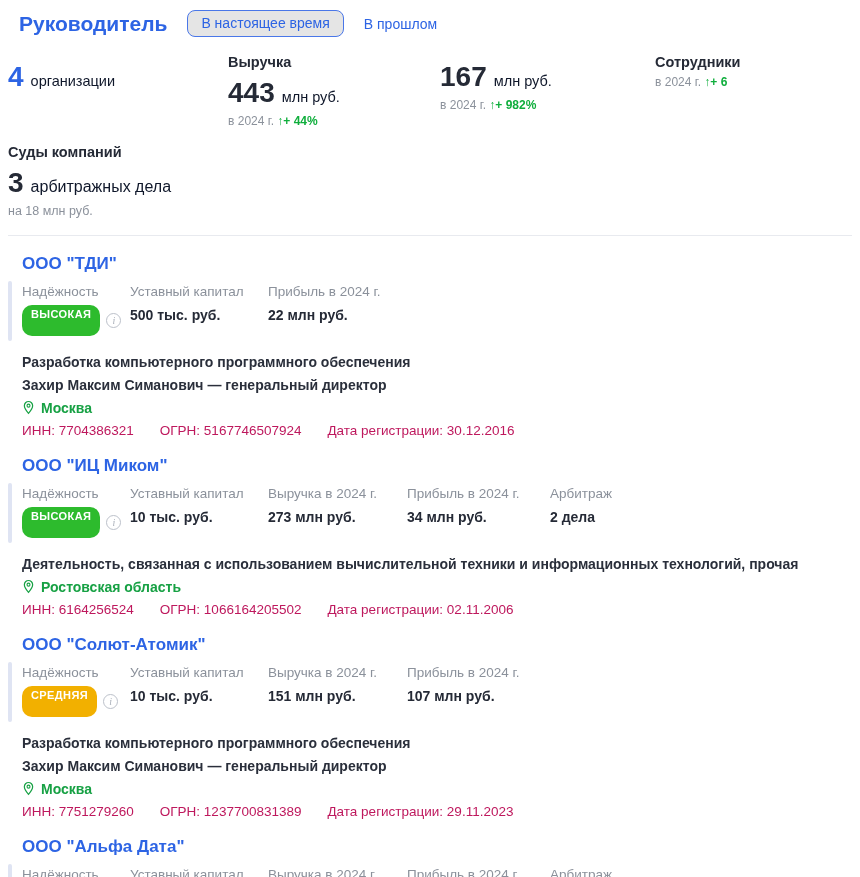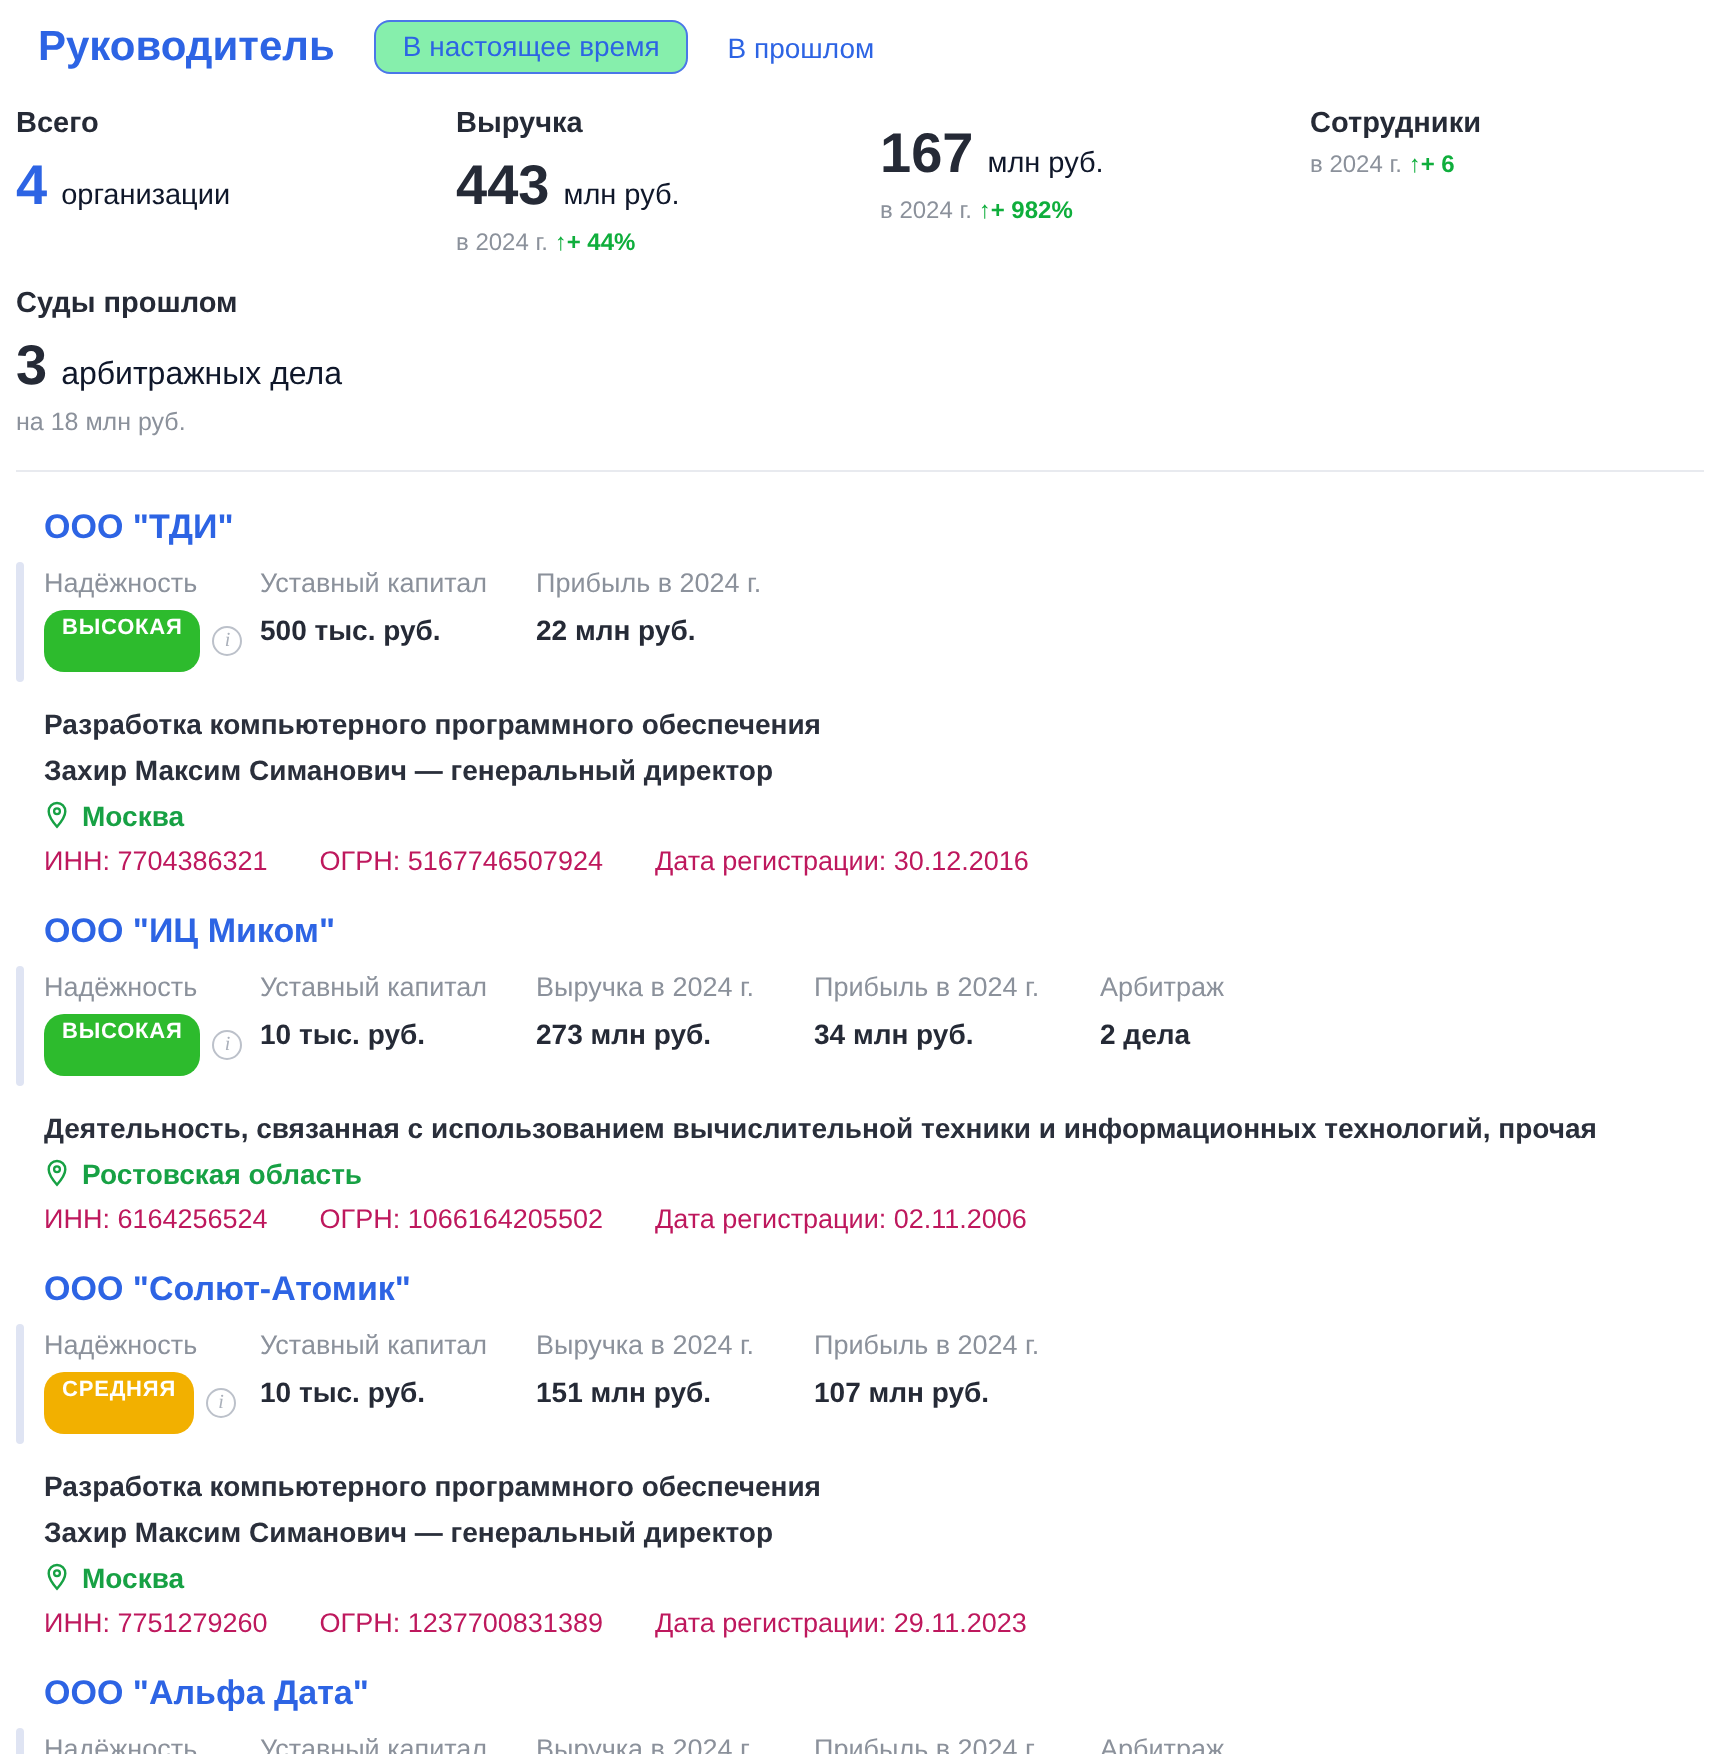--- a/index.html
+++ b/index.html
@@ -11,21 +11,21 @@
     overflow: hidden;
   }
   .page { padding: 8px 8px 0 8px; }
 
   
   .header { display: flex; align-items: center; gap: 20px; margin-top: 2px; }
   .title { font-size: 21px; font-weight: 700; color: #2d64e4; margin-left: 11px; }
   .tab {
     border: 1.5px solid #4a77e8; color: #2d64e4; border-radius: 8px;
     padding: 4px 13px 5px; font-size: 14px; font-weight: 500;
-    background: #86efac; cursor: pointer; font-family: inherit;
+    background: #e5e5e5; cursor: pointer; font-family: inherit;
   }
   .tab-link { color: #2d64e4; font-size: 14px; font-weight: 500; text-decoration: none; cursor: pointer; }
 
   
   .summary-row { display: flex; margin-top: 17px; }
   .s-col:nth-child(1) { width: 220px; }
   .s-col:nth-child(2) { width: 212px; }
   .s-col:nth-child(3) { width: 215px; }
   .s-col:nth-child(4) { flex: 1; }
   .s-label { font-size: 14.5px; font-weight: 700; color: #252a36; }
@@ -87,21 +87,20 @@
 <div class="page">
 
   <div class="header">
     <div class="title">Руководитель</div>
     <button class="tab">В настоящее время</button>
     <a class="tab-link">В прошлом</a>
   </div>
 
   <div class="summary-row">
     <div class="s-col">
-      <div class="s-label">Всего</div>
       <div class="s-valrow">
         <span class="s-value blue">4</span>
         <span class="s-unit">организации</span>
       </div>
       <div class="s-change"></div>
     </div>
     <div class="s-col">
       <div class="s-label">Выручка</div>
       <div class="s-valrow">
         <span class="s-value">443</span>
@@ -125,21 +124,21 @@
     <div class="s-col">
       <div class="s-label">Сотрудники</div>
       <div class="s-change">
         <span>в 2024 г.</span>
         <span class="arrow">↑</span><span class="pct">+ 6</span>
       </div>
     </div>
   </div>
 
   <div class="courts">
-    <div class="s-label">Суды прошлом</div>
+    <div class="s-label">Суды компаний</div>
     <div class="s-valrow">
       <span class="s-value">3</span>
       <span class="s-unit" style="font-size:16px">арбитражных дела</span>
     </div>
     <div class="s-note">на 18 млн руб.</div>
   </div>
 
   <div class="divider"></div>
 
   <div id="company-list">

